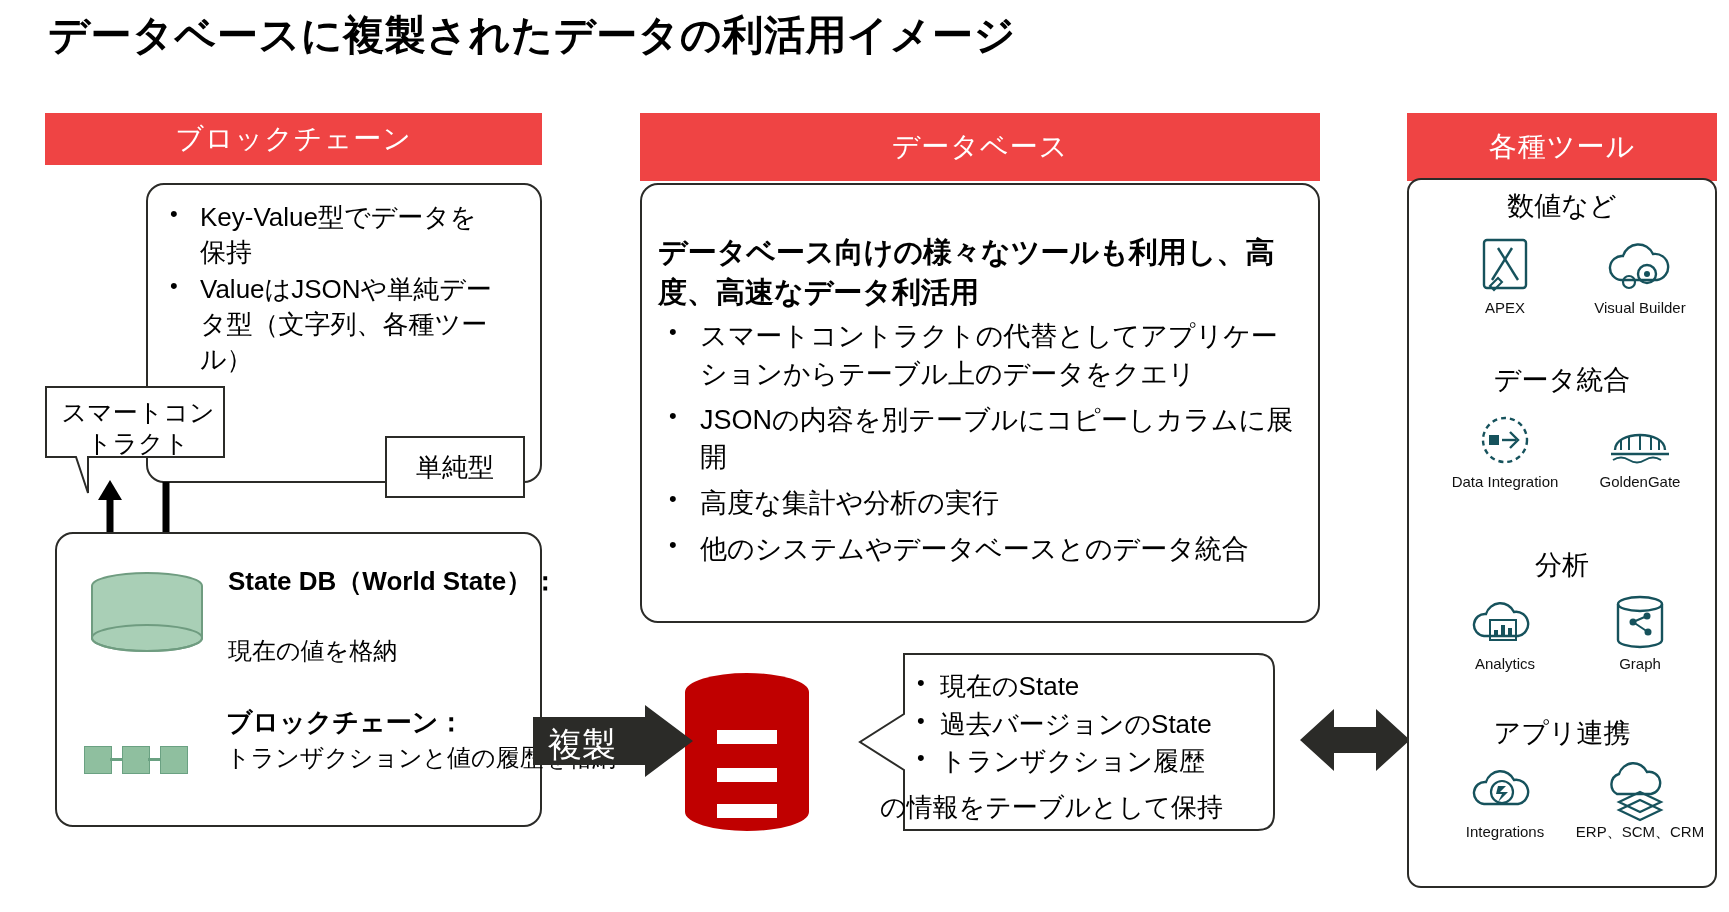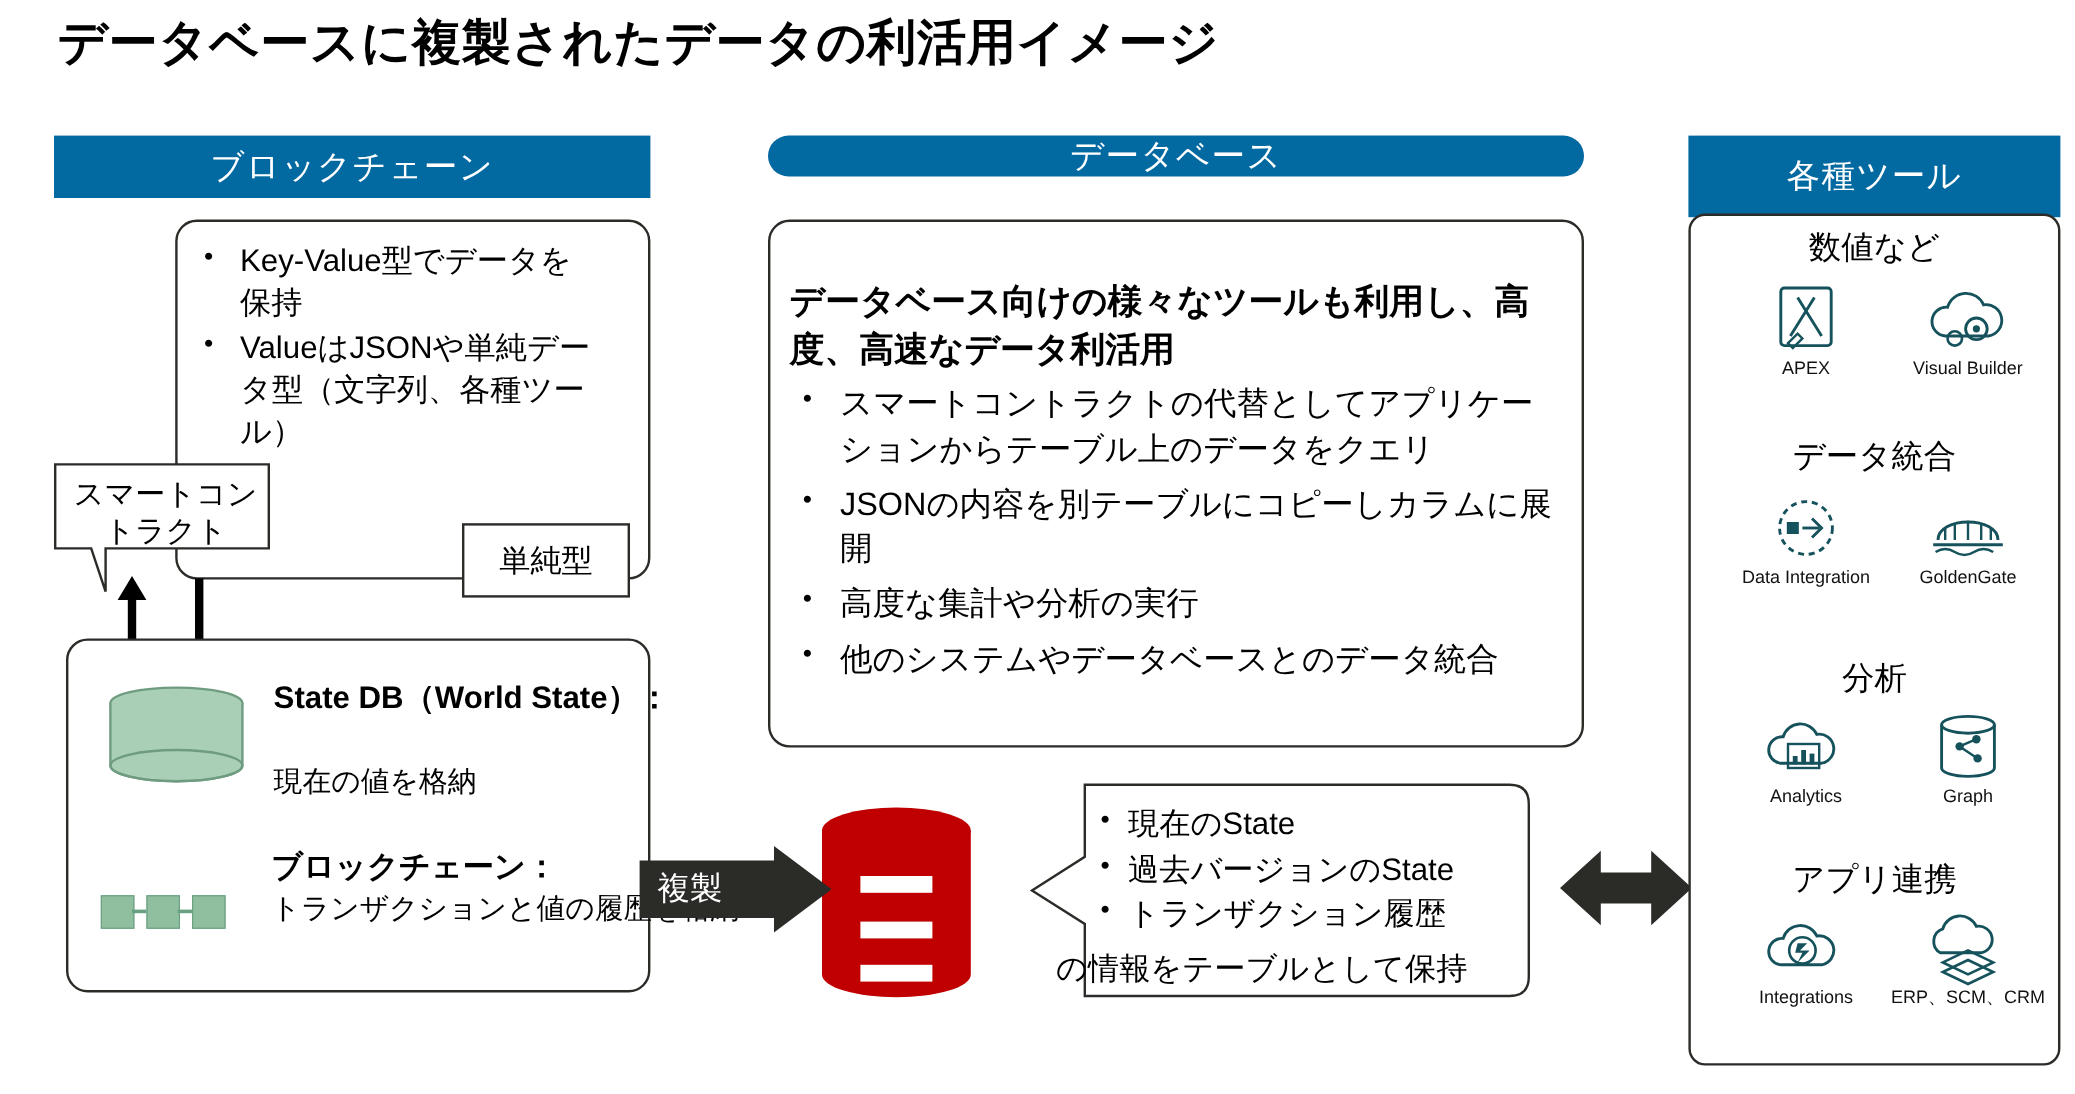--- a/index.html
+++ b/index.html
@@ -27,30 +27,30 @@
     left: 48px;
     top: 8px;
     font-size: 41px;
     font-weight: bold;
     letter-spacing: 0.5px;
     white-space: nowrap;
   }
   
   .col-header {
     position: absolute;
-    background: #0369a1;
+    background: #ef4444;
     color: #ffffff;
     font-size: 28px;
     display: flex;
     align-items: center;
     justify-content: center;
     letter-spacing: 1px;
   }
   #header-blockchain { left: 45px;  top: 113px; width: 497px; height: 52px; }
-  #header-database   { left: 640px; top: 113px; width: 680px; height: 34px; border-radius: 17px; }
+  #header-database   { left: 640px; top: 113px; width: 680px; height: 68px; }
   #header-tools      { left: 1407px;top: 113px; width: 310px; height: 68px; }
 
   
   .panel {
     position: absolute;
     border: 2px solid #2b2b28;
     border-radius: 18px;
     background: #ffffff;
     box-sizing: border-box;
   }
@@ -198,21 +198,21 @@
     line-height: 1.4;
   }
   #db-list > li { padding-left: 45px; margin-bottom: 8px; }
   #db-list > li:before { left: 14px; }
 
   
   #replicate-label {
     position: absolute;
     left: 548px;
     top: 722px;
-    font-size: 27px;
+    font-size: 34px;
     color: #ffffff;
     z-index: 4;
   }
   #replicate-arrow {
     position: absolute;
     left: 533px;
     top: 705px;
     width: 160px;
     height: 72px;
     z-index: 3;

